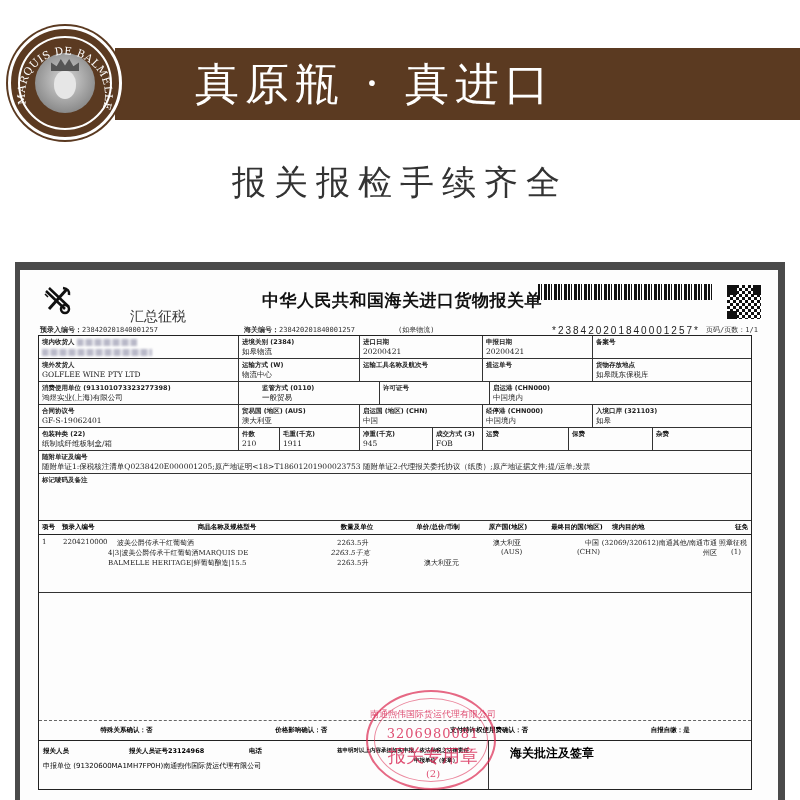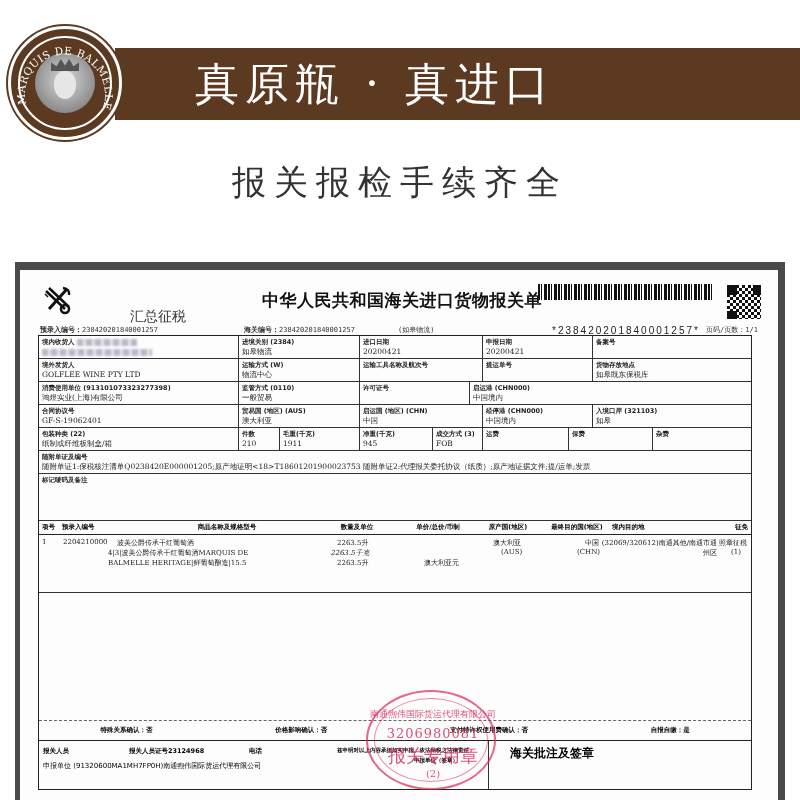--- a/index.html
+++ b/index.html
@@ -149,21 +149,21 @@
       <span class="lbl">货物存放地点</span>
         <span class="val">如皋既东保税库</span>
     </div>
   </div>
 
   <div class="row">
     <div class="cell" style="width:200px;">
       <span class="lbl">消费使用单位 (913101073323277398)</span>
         <span class="val">鸿煜实业(上海)有限公司</span>
     </div>
-    <div class="cell" style="width:121px;">
+    <div class="cell" style="width:121px;margin-left:20px;">
       <span class="lbl">监管方式 (0110)</span>
         <span class="val">一般贸易</span>
     </div>
     <div class="cell" style="width:110px;">
       <span class="lbl">许可证号</span>
         <span class="val">&nbsp;</span>
     </div>
     <div class="cell" style="flex:1;">
       <span class="lbl">启运港 (CHN000)</span>
         <span class="val">中国境内</span>

